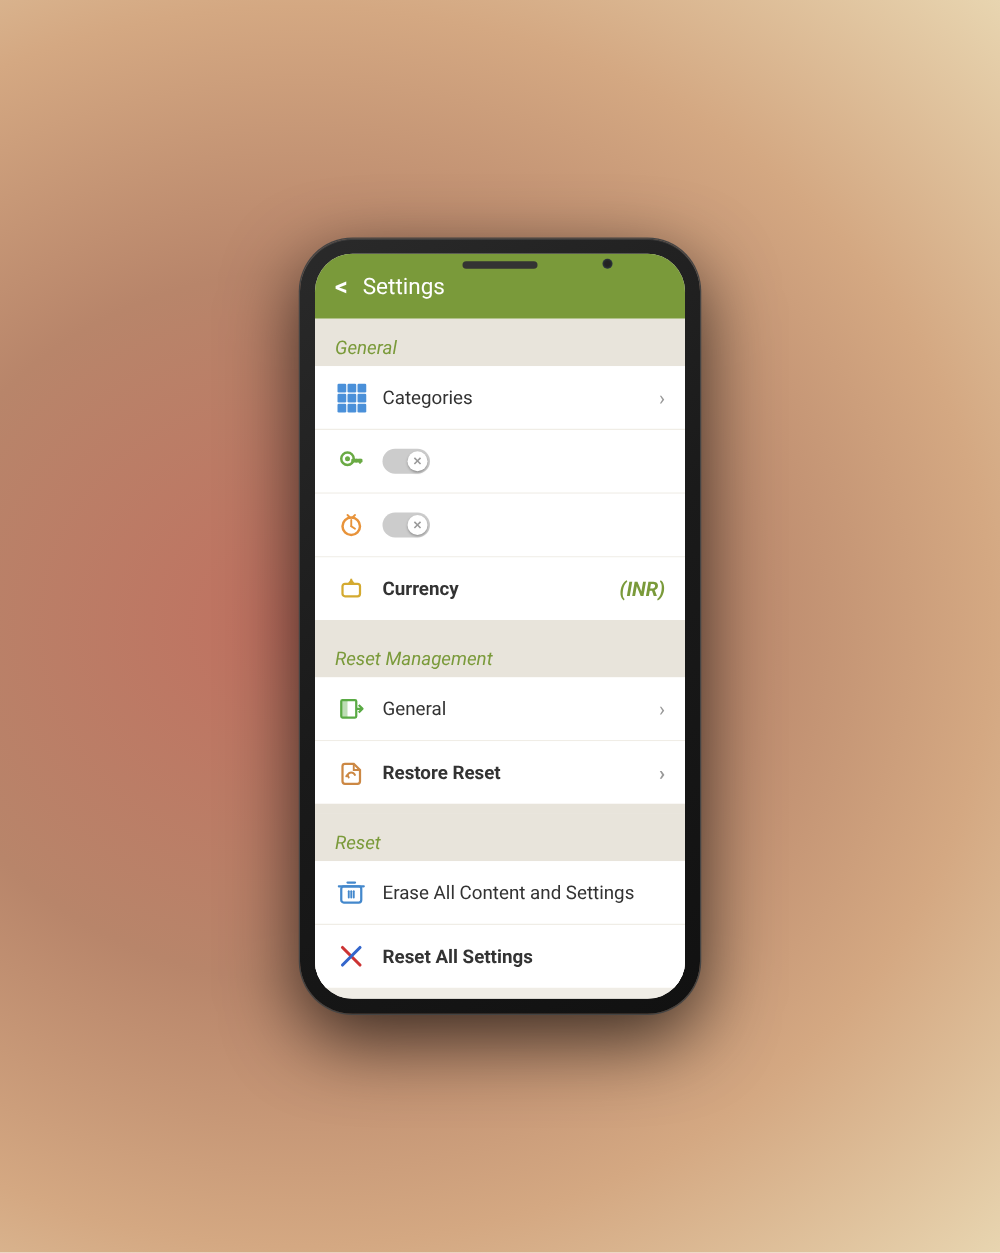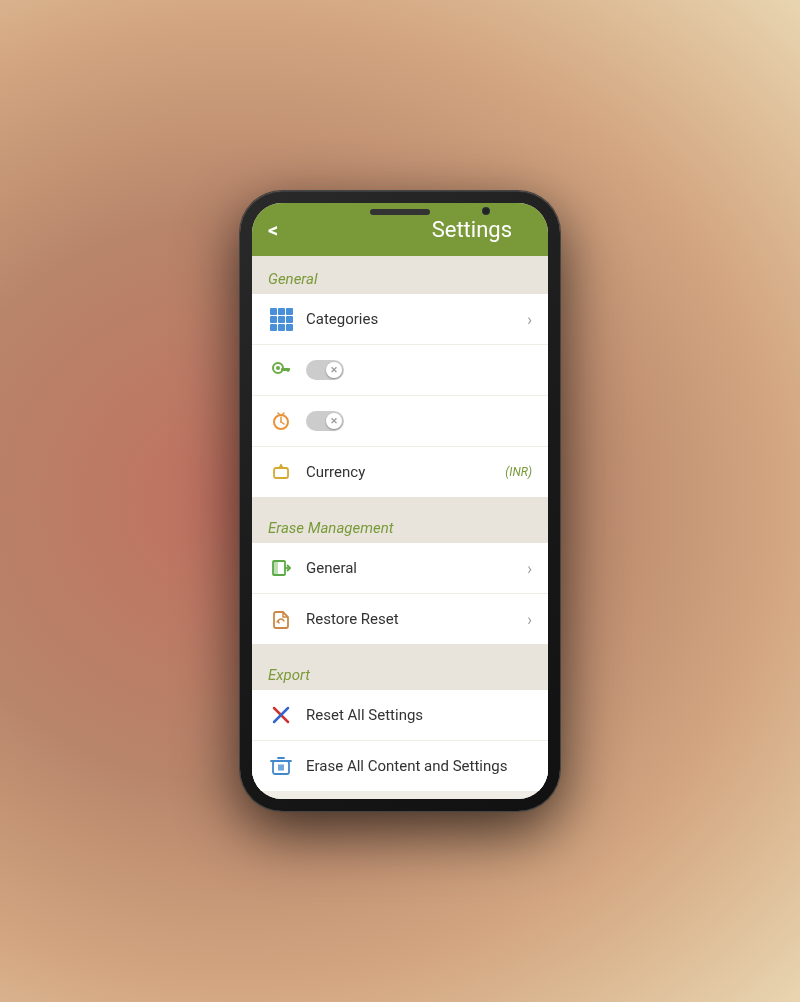--- a/index.html
+++ b/index.html
@@ -81,24 +81,24 @@
     .back-arrow {
       color: white;
       font-size: 20px;
       font-weight: bold;
       margin-right: 12px;
       cursor: pointer;
     }
 
     .header-title {
       color: white;
-      font-size: 22px;
+      font-size: 18px;
       font-weight: 400;
       flex: 1;
-      text-align: right;
+      text-align: left;
       margin-right: 20px;
     }
 
     .scroll-content {
       flex: 1;
       overflow-y: auto;
       background: #f0ede6;
     }
 
     .section-header {
@@ -118,20 +118,21 @@
       display: flex;
       align-items: center;
       padding: 12px 16px;
       border-bottom: 1px solid #f0ede6;
       background: white;
       cursor: pointer;
     }
 
     .settings-item:last-child {
       border-bottom: none;
+      font-weight: bold;
     }
 
     .item-icon {
       width: 26px;
       height: 26px;
       display: flex;
       align-items: center;
       justify-content: center;
       margin-right: 12px;
       flex-shrink: 0;
@@ -149,21 +150,21 @@
       align-items: center;
     }
 
     .chevron {
       color: #999;
       font-size: 16px;
     }
 
     .currency-value {
       color: #7a9a3a;
-      font-size: 12px;
+      font-size: 16px;
       font-style: italic;
     }
 
     .toggle {
       width: 38px;
       height: 20px;
       background: #ccc;
       border-radius: 10px;
       position: relative;
       display: flex;
@@ -294,21 +295,21 @@
             <div class="item-label">Currency</div>
             <div class="item-right">
               <span class="currency-value">(INR)</span>
             </div>
           </div>
         </div>
 
         <div class="spacer-section"></div>
 
         <div class="section-header">
-          <span>Erase Management</span>
+          <span>Reset Management</span>
         </div>
         <div class="items-group">
 
           <div class="settings-item">
             <div class="item-icon">
               <svg width="22" height="22" viewBox="0 0 22 22">
                 <rect x="3" y="4" width="12" height="14" rx="1" fill="none" stroke="#5aaa44" stroke-width="1.8"></rect>
                 <rect x="3" y="4" width="5" height="14" rx="1" fill="#5aaa44" opacity="0.4"></rect>
                 <line x1="15" y1="11" x2="20" y2="11" stroke="#5aaa44" stroke-width="1.8"></line>
                 <polyline points="17,8 20,11 17,14" fill="none" stroke="#5aaa44" stroke-width="1.8" stroke-linejoin="round"></polyline>
@@ -332,45 +333,45 @@
             <div class="item-label">Restore Reset</div>
             <div class="item-right">
               <span class="chevron">›</span>
             </div>
           </div>
         </div>
 
         <div class="spacer-section"></div>
 
         <div class="section-header">
-          <span>Export</span>
+          <span>Reset</span>
         </div>
         <div class="items-group">
-
-          <div class="settings-item">
-            <div class="item-icon">
-              <svg width="22" height="22" viewBox="0 0 22 22">
-                <line x1="4" y1="4" x2="18" y2="18" stroke="#cc3333" stroke-width="2.5" stroke-linecap="round"></line>
-                <line x1="18" y1="4" x2="4" y2="18" stroke="#3366cc" stroke-width="2.5" stroke-linecap="round"></line>
-              </svg>
-            </div>
-            <div class="item-label">Reset All Settings</div>
-          </div>
 
           <div class="settings-item">
             <div class="item-icon">
               <svg width="22" height="22" viewBox="0 0 22 22">
                 <rect x="3" y="6" width="16" height="13" rx="2" fill="none" stroke="#4488cc" stroke-width="1.8"></rect>
                 <line x1="1" y1="6" x2="21" y2="6" stroke="#4488cc" stroke-width="1.8" stroke-linecap="round"></line>
                 <line x1="8" y1="3" x2="14" y2="3" stroke="#4488cc" stroke-width="1.8" stroke-linecap="round"></line>
                 <line x1="9" y1="10" x2="9" y2="15" stroke="#4488cc" stroke-width="1.5" stroke-linecap="round"></line>
                 <line x1="13" y1="10" x2="13" y2="15" stroke="#4488cc" stroke-width="1.5" stroke-linecap="round"></line>
                 <line x1="11" y1="10" x2="11" y2="15" stroke="#4488cc" stroke-width="1.5" stroke-linecap="round"></line>
               </svg>
             </div>
             <div class="item-label">Erase All Content and Settings</div>
           </div>
+
+          <div class="settings-item">
+            <div class="item-icon">
+              <svg width="22" height="22" viewBox="0 0 22 22">
+                <line x1="4" y1="4" x2="18" y2="18" stroke="#cc3333" stroke-width="2.5" stroke-linecap="round"></line>
+                <line x1="18" y1="4" x2="4" y2="18" stroke="#3366cc" stroke-width="2.5" stroke-linecap="round"></line>
+              </svg>
+            </div>
+            <div class="item-label">Reset All Settings</div>
+          </div>
         </div>
 
       </div>
     </div>
   </div>
 </div>
 
 </body></html>

